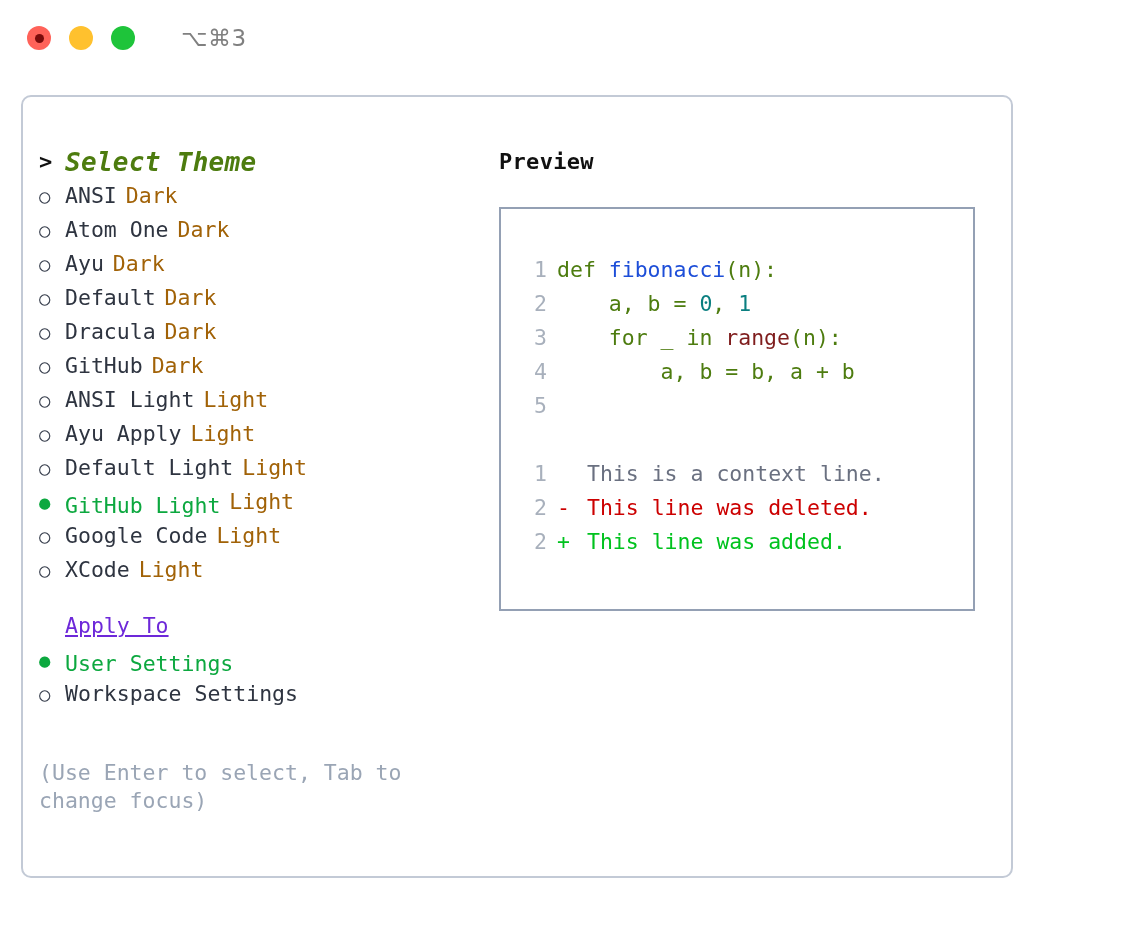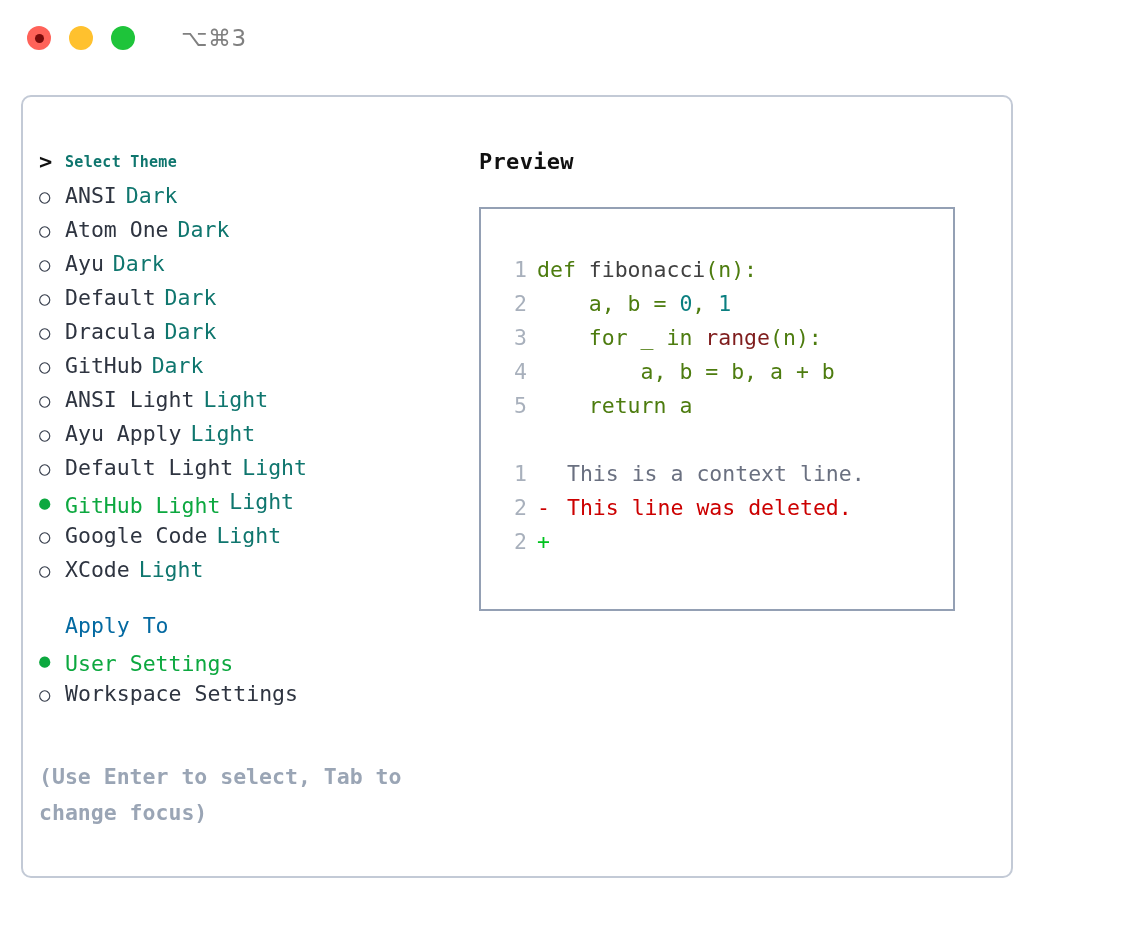--- a/index.html
+++ b/index.html
@@ -103,54 +103,55 @@
     line-height: 34px;
   }
   .marker.sel { color: #0ca83f; }
   .marker.caret {
     color: #111111;
     font-weight: bold;
     font-size: 22px;
   }
 
   .heading-text {
-    color: #0f766e;
+    color: #4d7c0f;
     font-weight: bold;
-    font-size: 15px;
+    font-size: 26px;
     letter-spacing: 0.3px;
+    font-style: italic;
   }
   .item-name   { color: #2e3440; }
   .item-name.selected { color: #0ca83f; margin-top: 8px; }
   .item-variant {
-    color: #0f766e;
+    color: #a16207;
     margin-left: 9px;
   }
   .section-label {
-    color: #0369a1;
-    font-size: 21.5px;
+    color: #6d28d9;
+    font-size: 21.5px;
+    text-decoration: underline;
   }
 
   #gap-1 { height: 22px; }
 
   #hint {
     position: absolute;
     left: 16px;
     top: 662px;
     width: 420px;
     color: #9aa5b5;
     font-size: 21.5px;
-    line-height: 36px;
+    line-height: 28px;
     white-space: pre-wrap;
-    font-weight: bold;
   }
 
   
   #right-col {
     position: absolute;
-    left: 456px;
+    left: 476px;
     top: 48px;
     width: 490px;
   }
   #preview-title {
     color: #111111;
     font-weight: bold;
     font-size: 22px;
     line-height: 34px;
     letter-spacing: 0.3px;
   }
@@ -176,21 +177,21 @@
     display: inline-block;
     width: 24px;
     flex: 0 0 24px;
     text-align: right;
     color: #a8b0bc;
     margin-right: 10px;
   }
   .code-text { color: #343a43; }
 
   .tok-plain  { color: #4d7c0f; }
-  .tok-func   { color: #404040; }
+  .tok-func   { color: #1d4ed8; }
   .tok-num    { color: #0b7f80; }
   .tok-builtin{ color: #7f1d1d; }
 
   .diff-gap { height: 34px; }
   .diff-sign {
     display: inline-block;
     width: 17px;
     flex: 0 0 17px;
   }
   .diff-context { color: #6a7080; }
@@ -254,25 +255,25 @@
 
     <div id="right-col">
       <div id="preview-title">Preview</div>
 
       <div id="preview-box">
         <div id="code-block">
             <div class="code-line"><span class="lineno">1</span><span class="code-text"><span class="tok-plain">def </span><span class="tok-func">fibonacci</span><span class="tok-plain">(n):</span></span></div>
             <div class="code-line"><span class="lineno">2</span><span class="code-text"><span class="tok-plain">    a, b = </span><span class="tok-num">0</span><span class="tok-plain">, </span><span class="tok-num">1</span></span></div>
             <div class="code-line"><span class="lineno">3</span><span class="code-text"><span class="tok-plain">    for _ in </span><span class="tok-builtin">range</span><span class="tok-plain">(n):</span></span></div>
             <div class="code-line"><span class="lineno">4</span><span class="code-text"><span class="tok-plain">        a, b = b, a + b</span></span></div>
-            <div class="code-line"><span class="lineno">5</span><span class="code-text"><span class="tok-plain">    return a</span></span></div>
+            <div class="code-line"><span class="lineno">5</span></div>
           </div>
         <div class="diff-gap"></div>
         <div id="diff-block">
             <div class="code-line"><span class="lineno">1</span><span class="diff-sign diff-context"> </span><span class="diff-context"> This is a context line.</span></div>
             <div class="code-line"><span class="lineno">2</span><span class="diff-sign diff-del">-</span><span class="diff-del"> This line was deleted.</span></div>
-            <div class="code-line"><span class="lineno">2</span><span class="diff-sign diff-add">+</span></div>
+            <div class="code-line"><span class="lineno">2</span><span class="diff-sign diff-add">+</span><span class="diff-add"> This line was added.</span></div>
           </div>
       </div>
     </div>
 
   </div>
 </div>
 
 </body></html>

